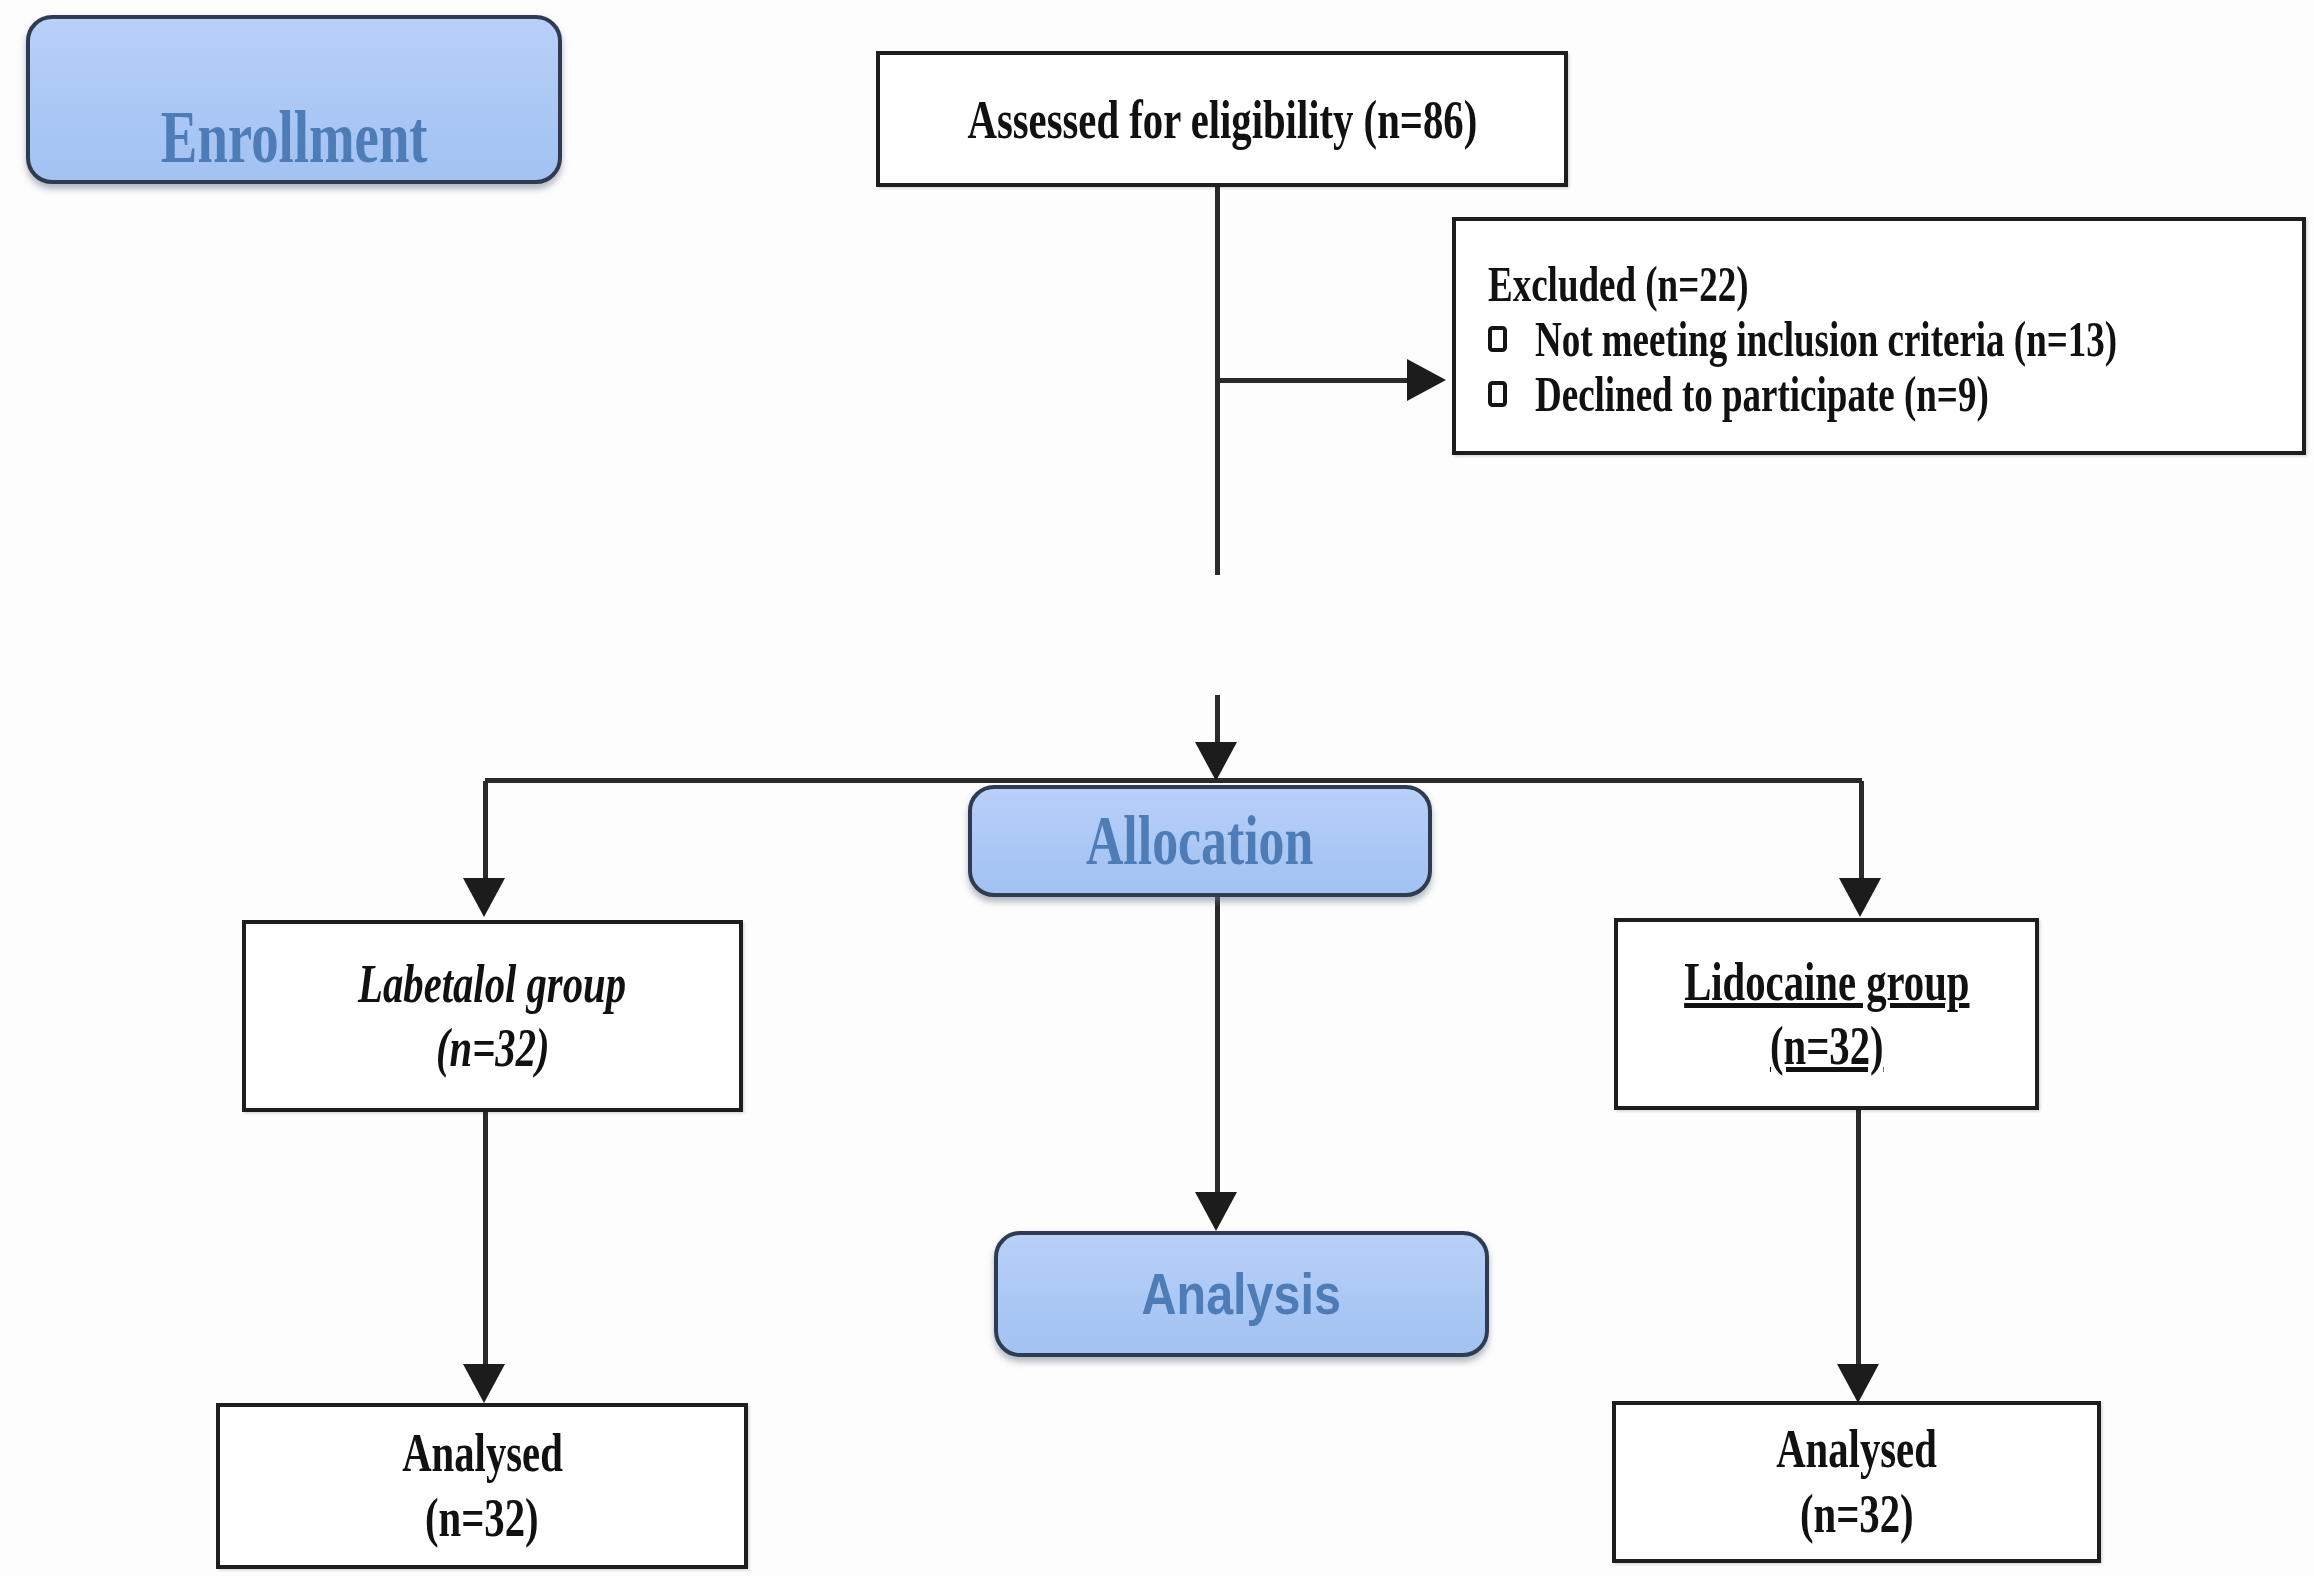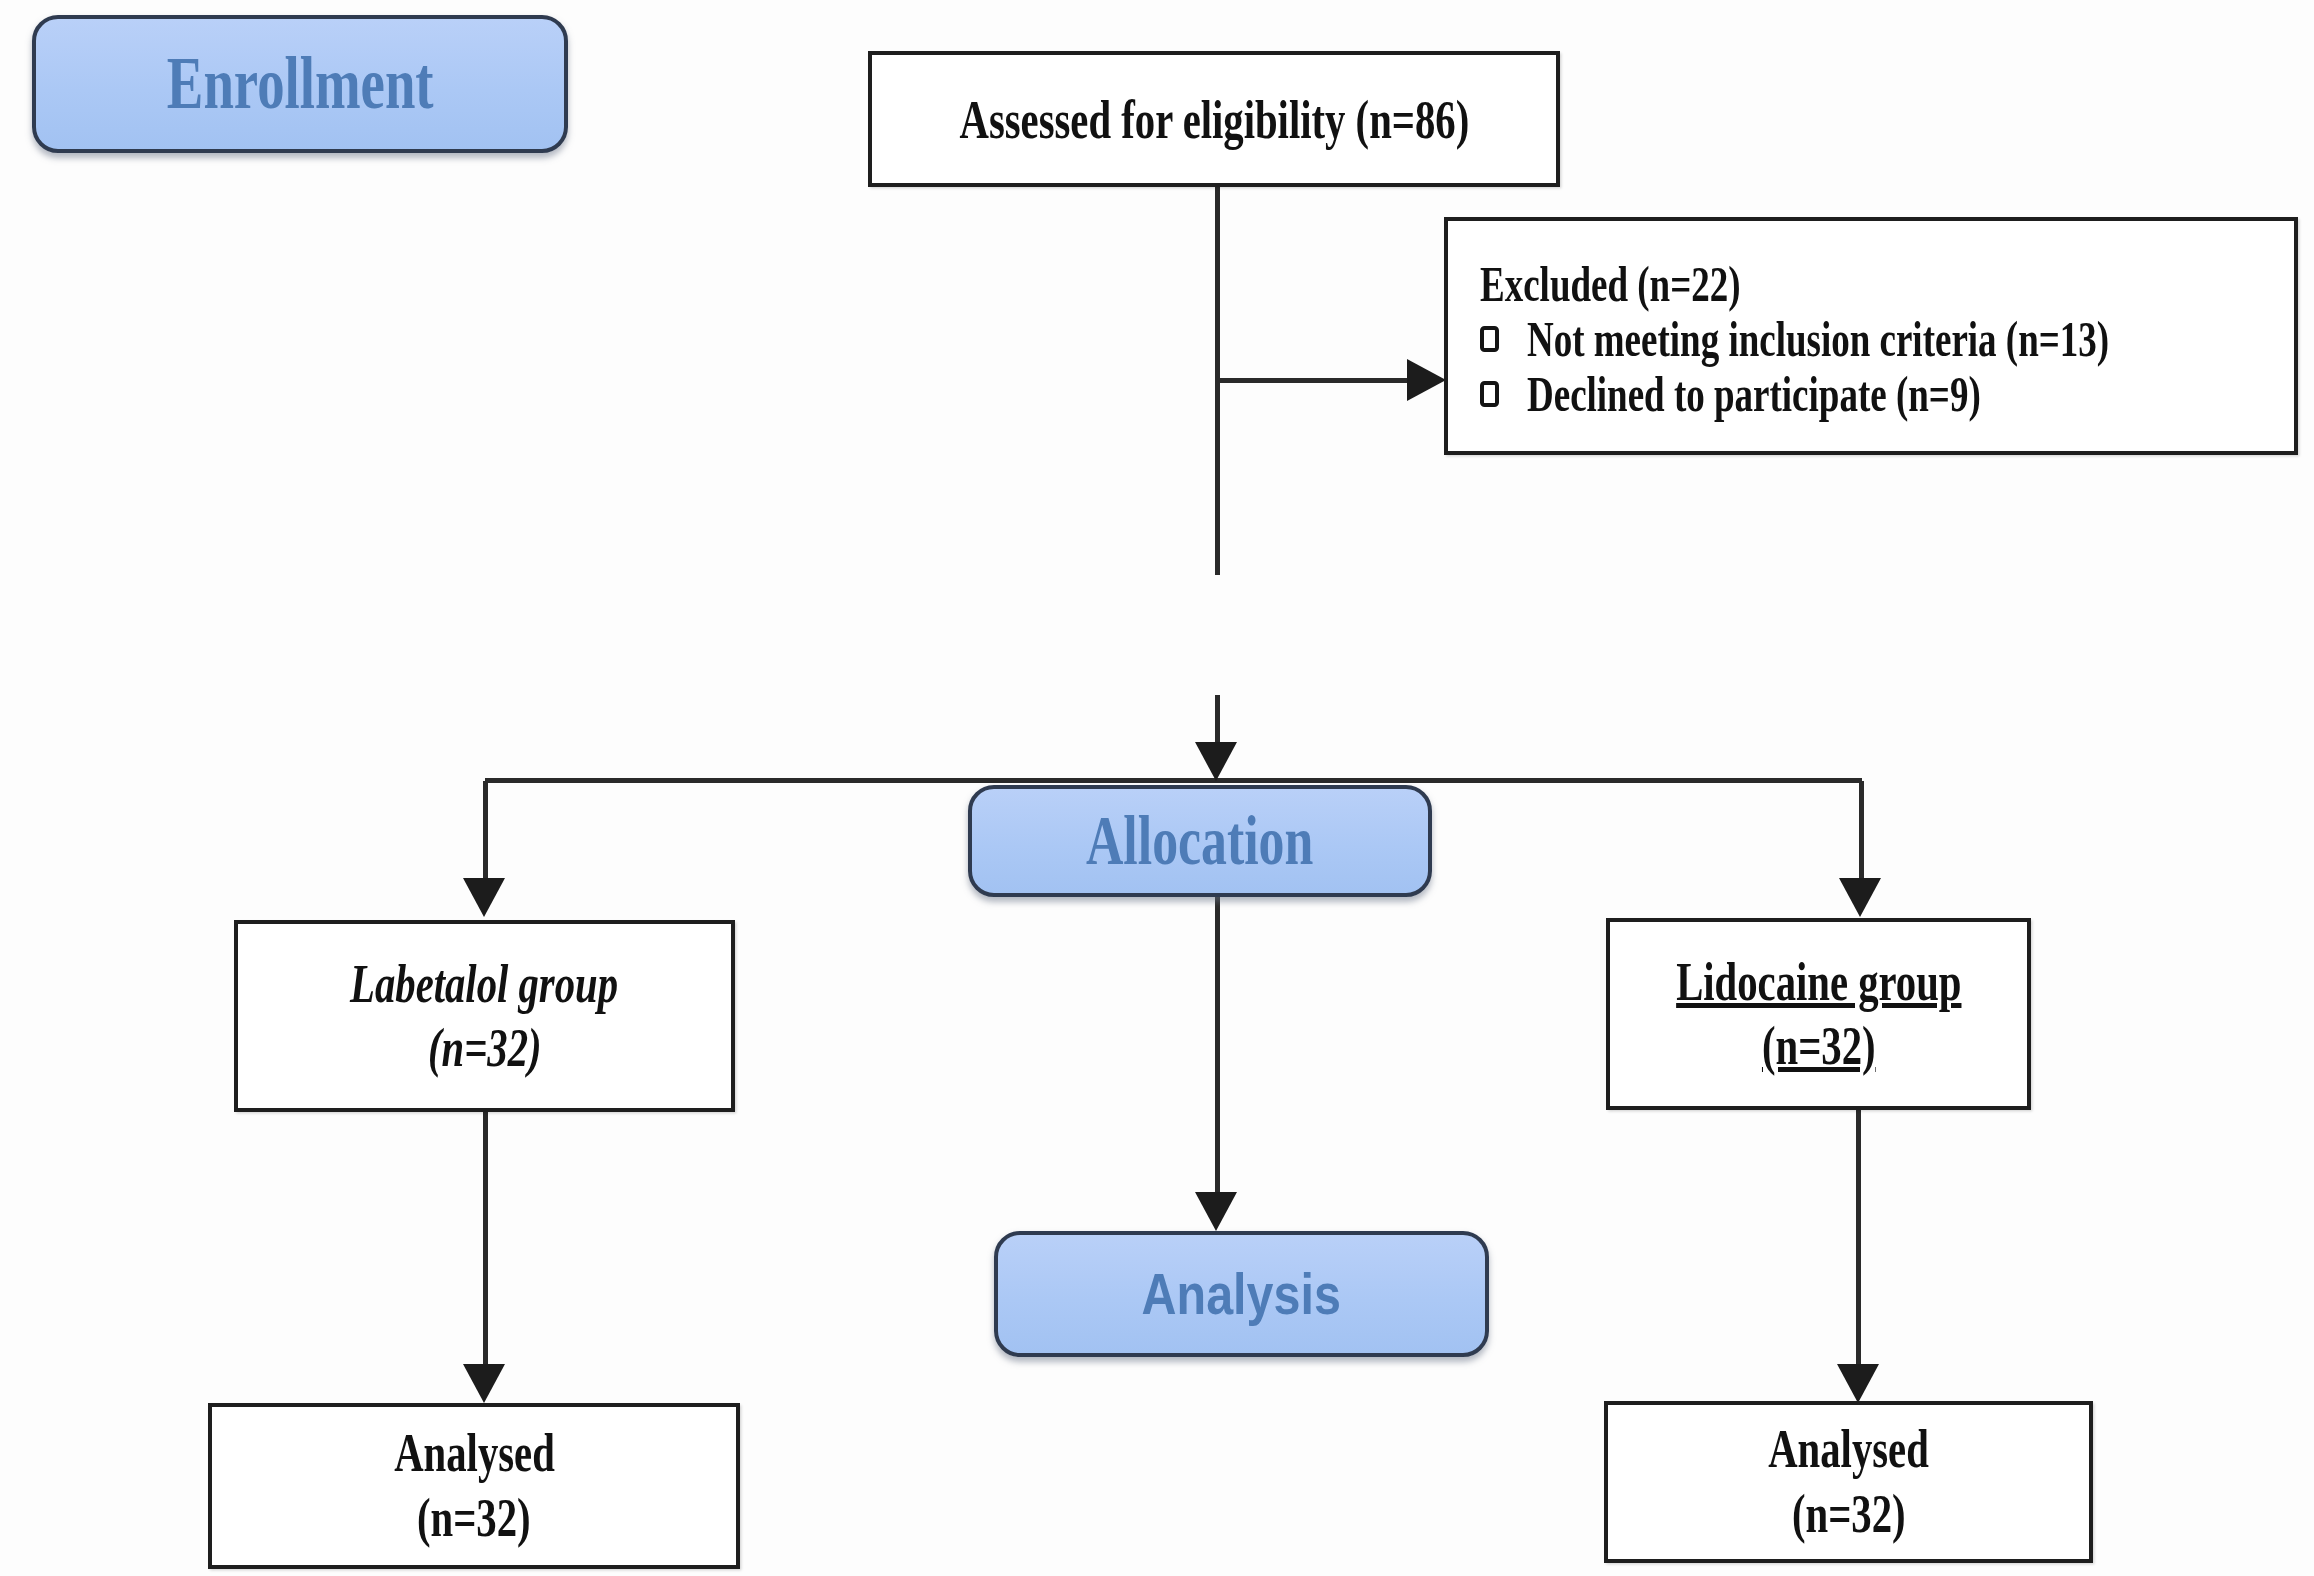--- a/index.html
+++ b/index.html
@@ -24,20 +24,21 @@
     border: 4.6px solid #1e1e1e;
     box-shadow: 1.8px 1.8px 2.8px rgba(0,0,0,0.18);
     display: flex;
     flex-direction: column;
     align-items: center;
     justify-content: center;
     color: #111111;
     font-weight: bold;
     text-align: center;
     z-index: 3;
+    margin-left: 8px;
   }
   .stage {
     position: absolute;
     box-sizing: border-box;
     background: linear-gradient(180deg, #b9d0f8 0%, #abc8f5 55%, #a2c2f2 100%);
     border: 4.6px solid #2f3b50;
     border-radius: 26px;
     box-shadow: 0 4.6px 6.5px rgba(105,115,135,0.5);
     display: flex;
     align-items: center;
@@ -54,21 +55,21 @@
     white-space: nowrap;
   }
   .txt-left {
     display: inline-block;
     transform: scaleX(0.74);
     transform-origin: left center;
     white-space: nowrap;
   }
 
   
-  #enrollment   { left: 32px;   top: 14.8px;   width: 536px; height: 138px; font-size: 74px; }
+  #enrollment   { left: 26px;   top: 14.8px;   width: 536px; height: 169px; font-size: 74px; align-items: flex-end; }
   #assessed     { left: 868px;  top: 51px;   width: 692px; height: 136px; font-size: 55px; }
   #excluded     { left: 1444px; top: 217px;  width: 854px; height: 238px;
                   align-items: flex-start; justify-content: flex-start;
                   padding: 35px 18.5px 0 32px; font-size: 50px; text-align: left; }
   #randomized   { left: 949px; top: 575px;  width: 558px; height: 120px; font-size: 57px; }
   #allocation   { left: 968px; top: 785px;  width: 464px; height: 112px; font-size: 70px; }
   #labetalol    { left: 234px;  top: 920px;  width: 501px; height: 192px; font-size: 55px; line-height: 1.16; font-style: italic; }
   #lidocaine    { left: 1606px; top: 918px;  width: 425px; height: 192px; font-size: 55px; line-height: 1.16; text-decoration: underline; }
   #analysis     { left: 994px; top: 1231px; width: 495px; height: 126px;
                   font-family: "Liberation Sans", sans-serif; font-size: 57px; }

